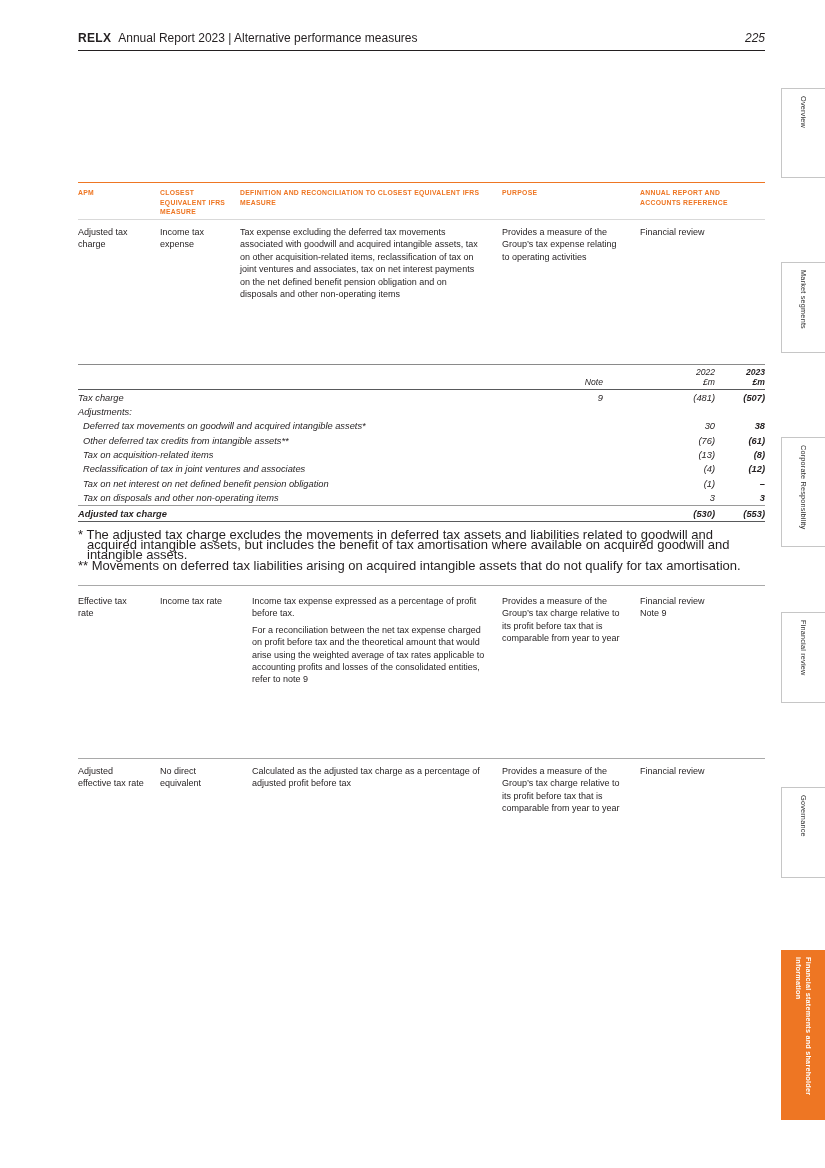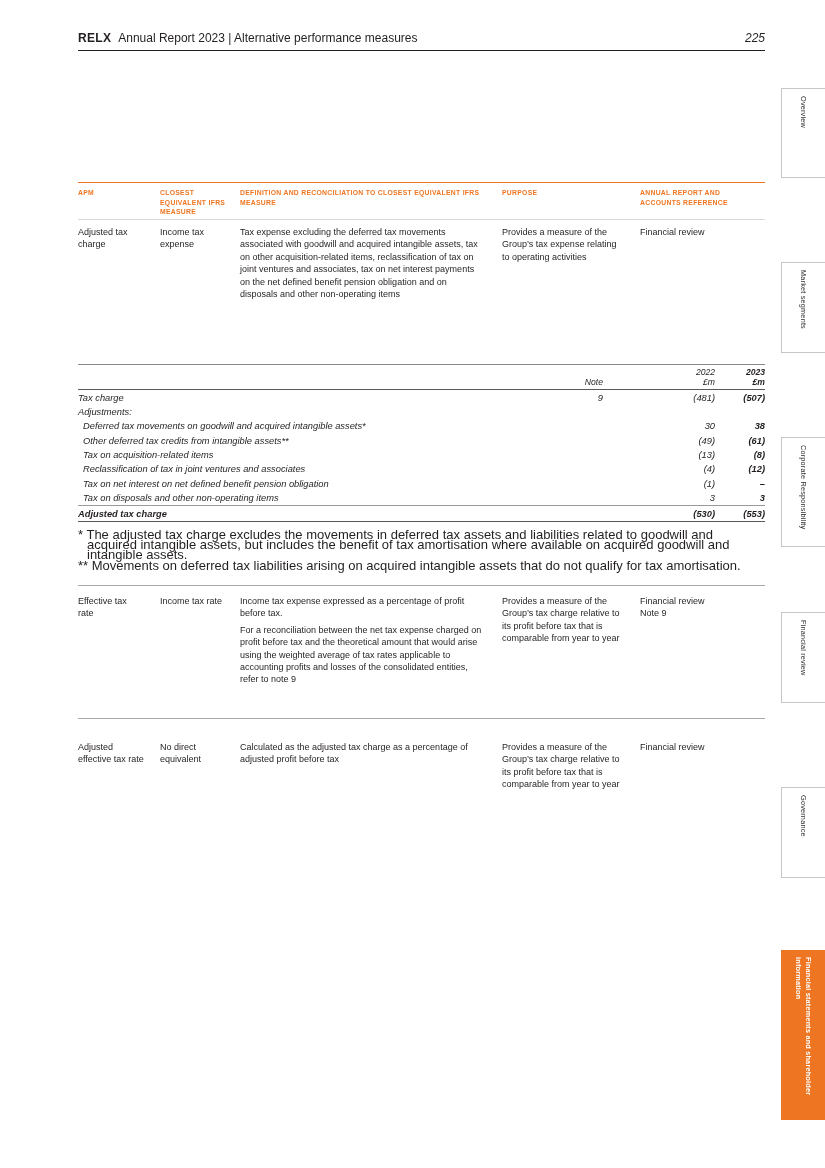--- a/index.html
+++ b/index.html
@@ -27,26 +27,26 @@
   .apm-head .h{
     color:#ee7623;font-weight:bold;font-size:6.8px;line-height:9.5px;
     letter-spacing:.3px;padding-right:14px;
   }
   .apm-body1{
     position:absolute;top:219px;width:100%;
     border-top:1px solid #d9d9d9;padding-top:6px;box-sizing:border-box;
   }
   .apm-row{font-size:9px;line-height:12.4px;}
   .apm-row .c{padding-right:16px;}
-  .apm-row .def p{margin:0 0 4px 0;}
+  .apm-row .def p{margin:0 0 4px 12px;}
   .apm-row .def p:last-child{margin-bottom:0;}
   .ref div{margin:0;}
 
   .apm2-row1{position:absolute;top:585px;width:100%;border-top:1px solid #a9a9a9;padding-top:9px;box-sizing:border-box;}
-  .apm2-row2{position:absolute;top:718px;width:100%;border-top:1px solid #a9a9a9;padding-top:22px;box-sizing:border-box;}
+  .apm2-row2{position:absolute;top:758px;width:100%;border-top:1px solid #a9a9a9;padding-top:6px;box-sizing:border-box;}
 
   
   table.fin{
     position:absolute;top:364px;width:100%;border-collapse:collapse;
     font-size:9.3px;table-layout:fixed;
   }
   .fin th,.fin td{padding:2.2px 0;vertical-align:bottom;font-weight:normal;font-style:italic;}
   .fin thead tr{border-bottom:1px solid #58595b;}
   table.fin{border-top:1px solid #8a8a8a;}
   .fin .num,.fin .note-col{text-align:right;}
@@ -144,21 +144,21 @@
       </tr>
       <tr class="indent">
         <td class="lbl">Deferred tax movements on goodwill and acquired intangible assets*</td>
         <td class="note-col"></td>
         <td class="num">30</td>
         <td class="num y23">38</td>
       </tr>
       <tr class="indent">
         <td class="lbl">Other deferred tax credits from intangible assets**</td>
         <td class="note-col"></td>
-        <td class="num">(49)</td>
+        <td class="num">(76)</td>
         <td class="num y23">(61)</td>
       </tr>
       <tr class="indent">
         <td class="lbl">Tax on acquisition-related items</td>
         <td class="note-col"></td>
         <td class="num">(13)</td>
         <td class="num y23">(8)</td>
       </tr>
       <tr class="indent">
         <td class="lbl">Reclassification of tax in joint ventures and associates</td>

